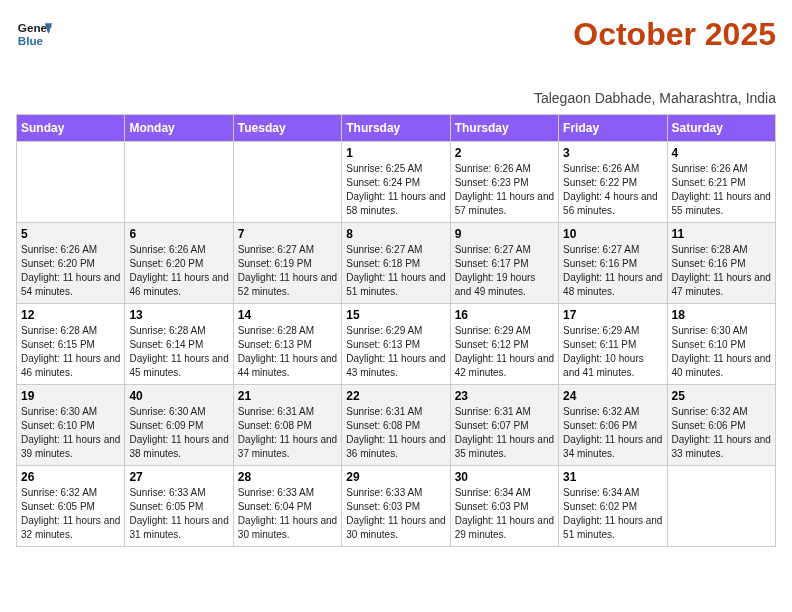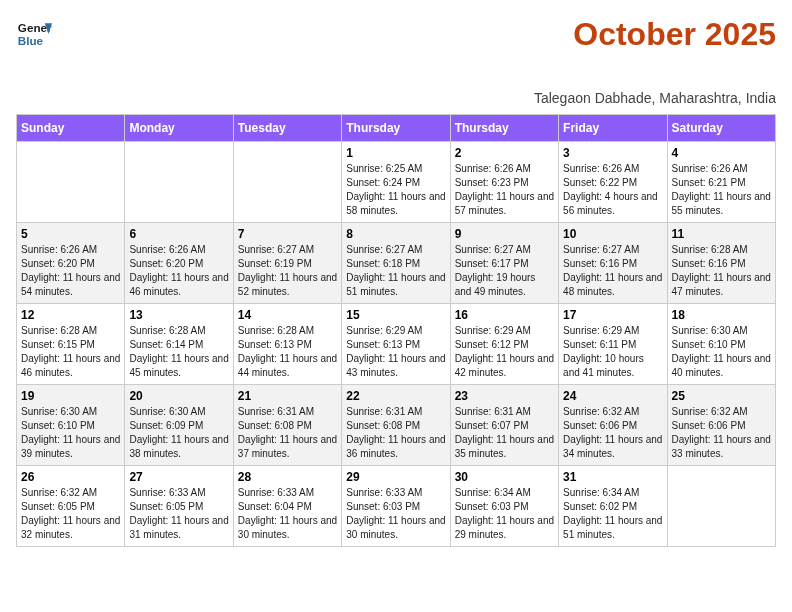--- a/index.html
+++ b/index.html
@@ -267,21 +267,21 @@
       <tr>
         <td>
         <span class="day-num">19</span>
         <div class="day-info">
           <span>Sunrise: 6:30 AM</span><br>
           <span>Sunset: 6:10 PM</span><br>
           <span>Daylight: 11 hours and 39 minutes.</span>
         </div>
       </td>
         <td>
-        <span class="day-num">20</span>
+        <span class="day-num">40</span>
         <div class="day-info">
           <span>Sunrise: 6:30 AM</span><br>
           <span>Sunset: 6:09 PM</span><br>
           <span>Daylight: 11 hours and 38 minutes.</span>
         </div>
       </td>
         <td>
         <span class="day-num">21</span>
         <div class="day-info">
           <span>Sunrise: 6:31 AM</span><br>

